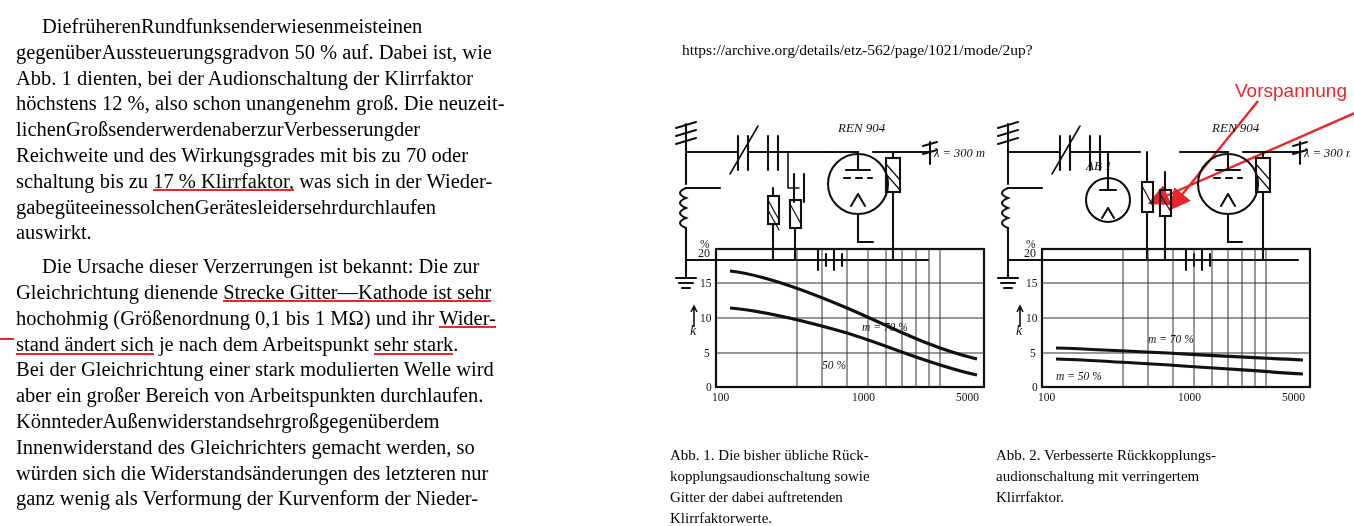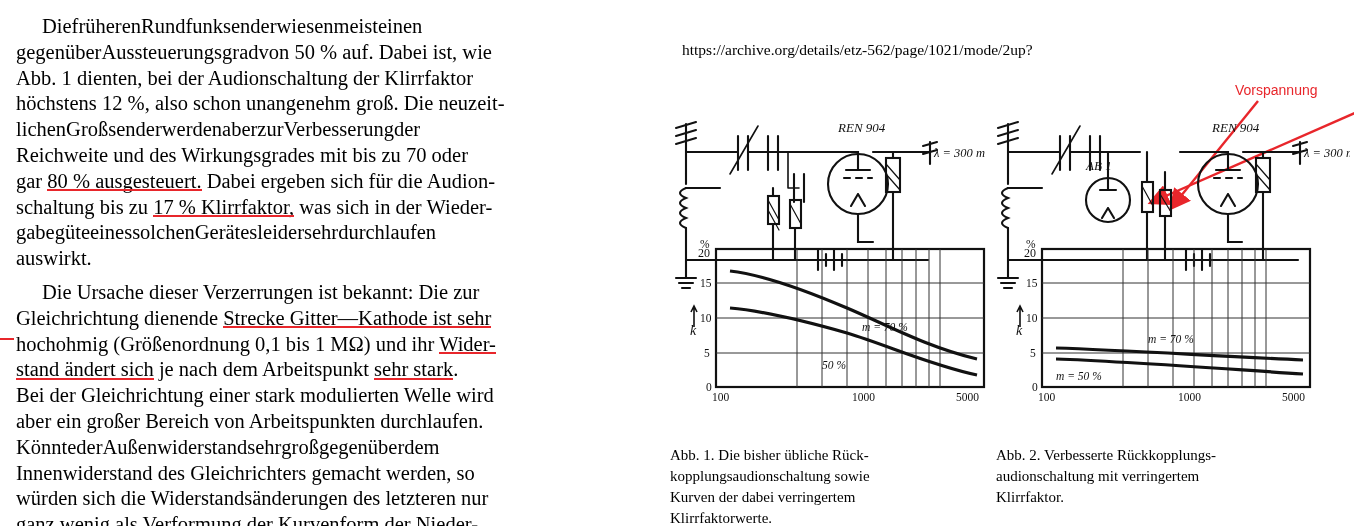--- a/index.html
+++ b/index.html
@@ -57,21 +57,21 @@
   .url{
     position:absolute;left:22px;top:24px;
     font-family:"Liberation Serif", serif;
     font-size:15.5px;color:#000;white-space:nowrap;
   }
 
   
   .annot{
     position:absolute;
     font-family:"Liberation Sans", sans-serif;
-    font-size:14px;color:#e8262b;line-height:15px;white-space:nowrap;
+    font-size:19px;color:#e8262b;line-height:15px;white-space:nowrap;
   }
 
   
   .cap{
     position:absolute;
     font-family:"Liberation Serif", serif;
     font-size:15px;color:#000;text-align:left;line-height:21px;
   }
   .cap .l{display:block;}
 
@@ -84,21 +84,20 @@
 
   <div class="text-col">
 
     <p class="para">
       <span class="ln just"><span class="indent"></span><span>Die</span><span>früheren</span><span>Rundfunksender</span><span>wiesen</span><span>meist</span><span>einen</span></span>
       <span class="ln just"><span>gegenüber</span><span>Aussteuerungsgrad</span><span>von 50 % auf. Dabei ist, wie</span></span>
       <span class="ln just"><span>Abb. 1 dienten, bei der Audionschaltung der Klirrfaktor</span></span>
       <span class="ln just"><span>höchstens 12 %, also schon unangenehm groß. Die neuzeit-</span></span>
       <span class="ln just"><span>lichen</span><span>Großsender</span><span>werden</span><span>aber</span><span>zur</span><span>Verbesserung</span><span>der</span></span>
       <span class="ln just"><span>Reichweite und des Wirkungsgrades mit bis zu 70 oder</span></span>
-      <span class="ln just"><span>gar <span class="u">80 % ausgesteuert.</span> Dabei ergeben sich für die Audion-</span></span>
       <span class="ln just"><span>schaltung bis zu <span class="u">17 % Klirrfaktor,</span> was sich in der Wieder-</span></span>
       <span class="ln just"><span>gabegüte</span><span>eines</span><span>solchen</span><span>Gerätes</span><span>leider</span><span>sehr</span><span>durchlaufen</span></span>
       <span class="ln">auswirkt.</span>
     </p>
 
     <p class="para">
       <span class="ln just"><span class="indent"></span><span>Die Ursache dieser Verzerrungen ist bekannt: Die zur</span></span>
       <span class="ln just"><span>Gleichrichtung dienende <span class="u">Strecke Gitter—Kathode ist sehr</span></span></span>
       <span class="ln just"><span>hochohmig (Größenordnung 0,1 bis 1 MΩ) und ihr <span class="u">Wider-</span></span></span>
       <span class="ln just"><span><span class="u u2">stand ändert sich</span> je nach dem Arbeitspunkt <span class="u u2">sehr stark</span>.</span></span>
@@ -230,21 +229,21 @@
       </g>
       <g stroke="#111" stroke-width="1.6" fill="none">
         <path d="M22,92 L22,72 M19,77 L22,71 L25,77"></path>
         <path d="M168,184 L190,184 M185,181 L191,184 L185,187"></path>
       </g>
     </svg>
 
     <div class="cap" style="left:10px;top:428px;width:310px;">
       <span class="l">Abb. 1.  Die bisher übliche Rück-</span>
       <span class="l">kopplungsaudionschaltung sowie</span>
-      <span class="l">Kurven der dabei verringertem</span>
+      <span class="l">Gitter der dabei auftretenden</span>
       <span class="l">Klirrfaktorwerte.</span>
     </div>
 
     <svg width="360" height="300" style="position:absolute;left:330px;top:95px;">
       <g stroke="#111" stroke-width="2.1" fill="none" stroke-linecap="round">
         <path d="M18,12 L18,62"></path>
         <path d="M8,16 L28,10 M8,24 L28,18 M8,32 L28,26"></path>
         <path d="M18,62 L18,72"></path>
         <path d="M18,76 q-12,5 0,10 q-12,5 0,10 q-12,5 0,10 q-12,5 0,10"></path>
         <path d="M18,116 L18,150"></path>

